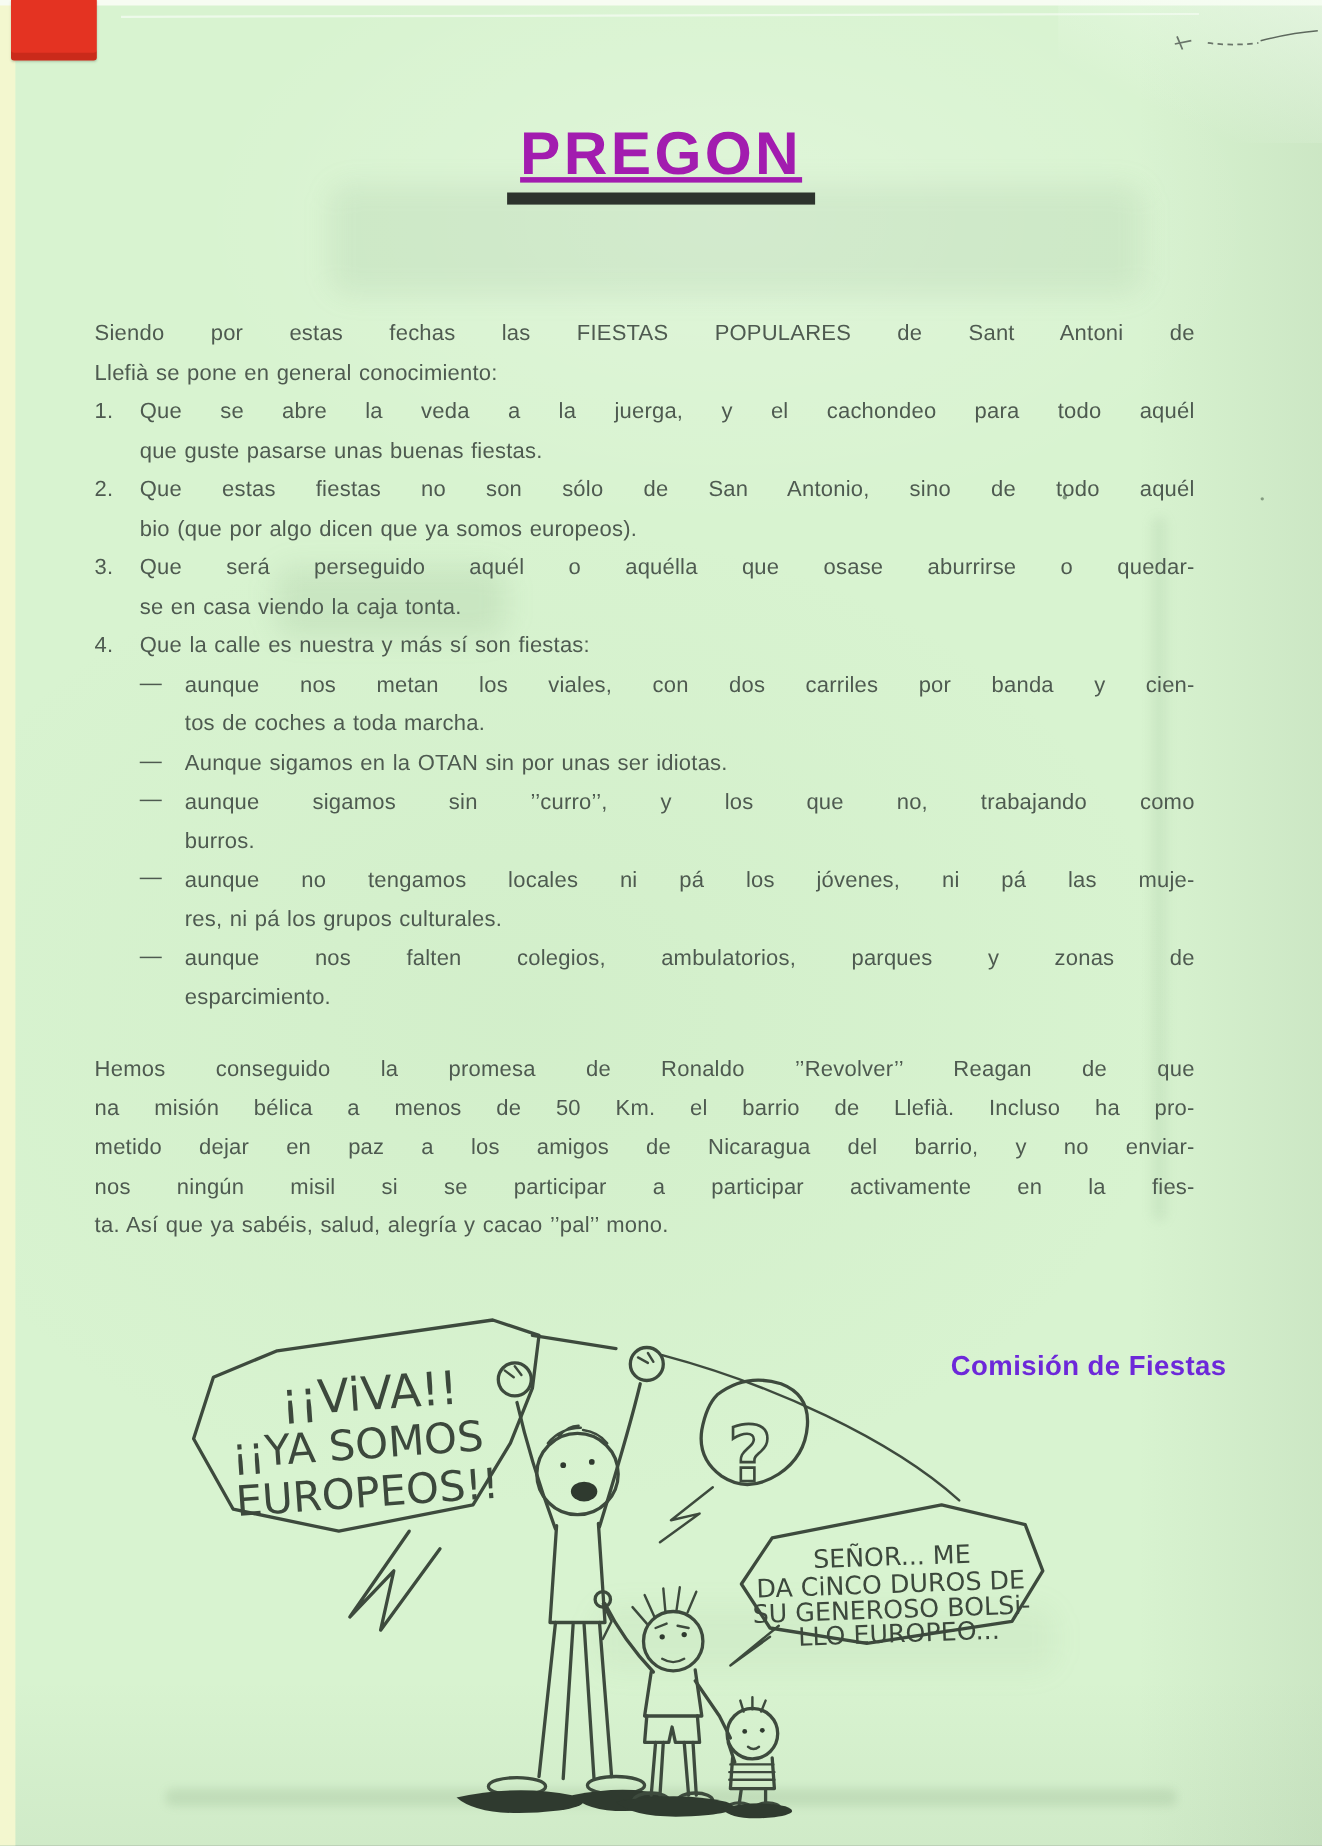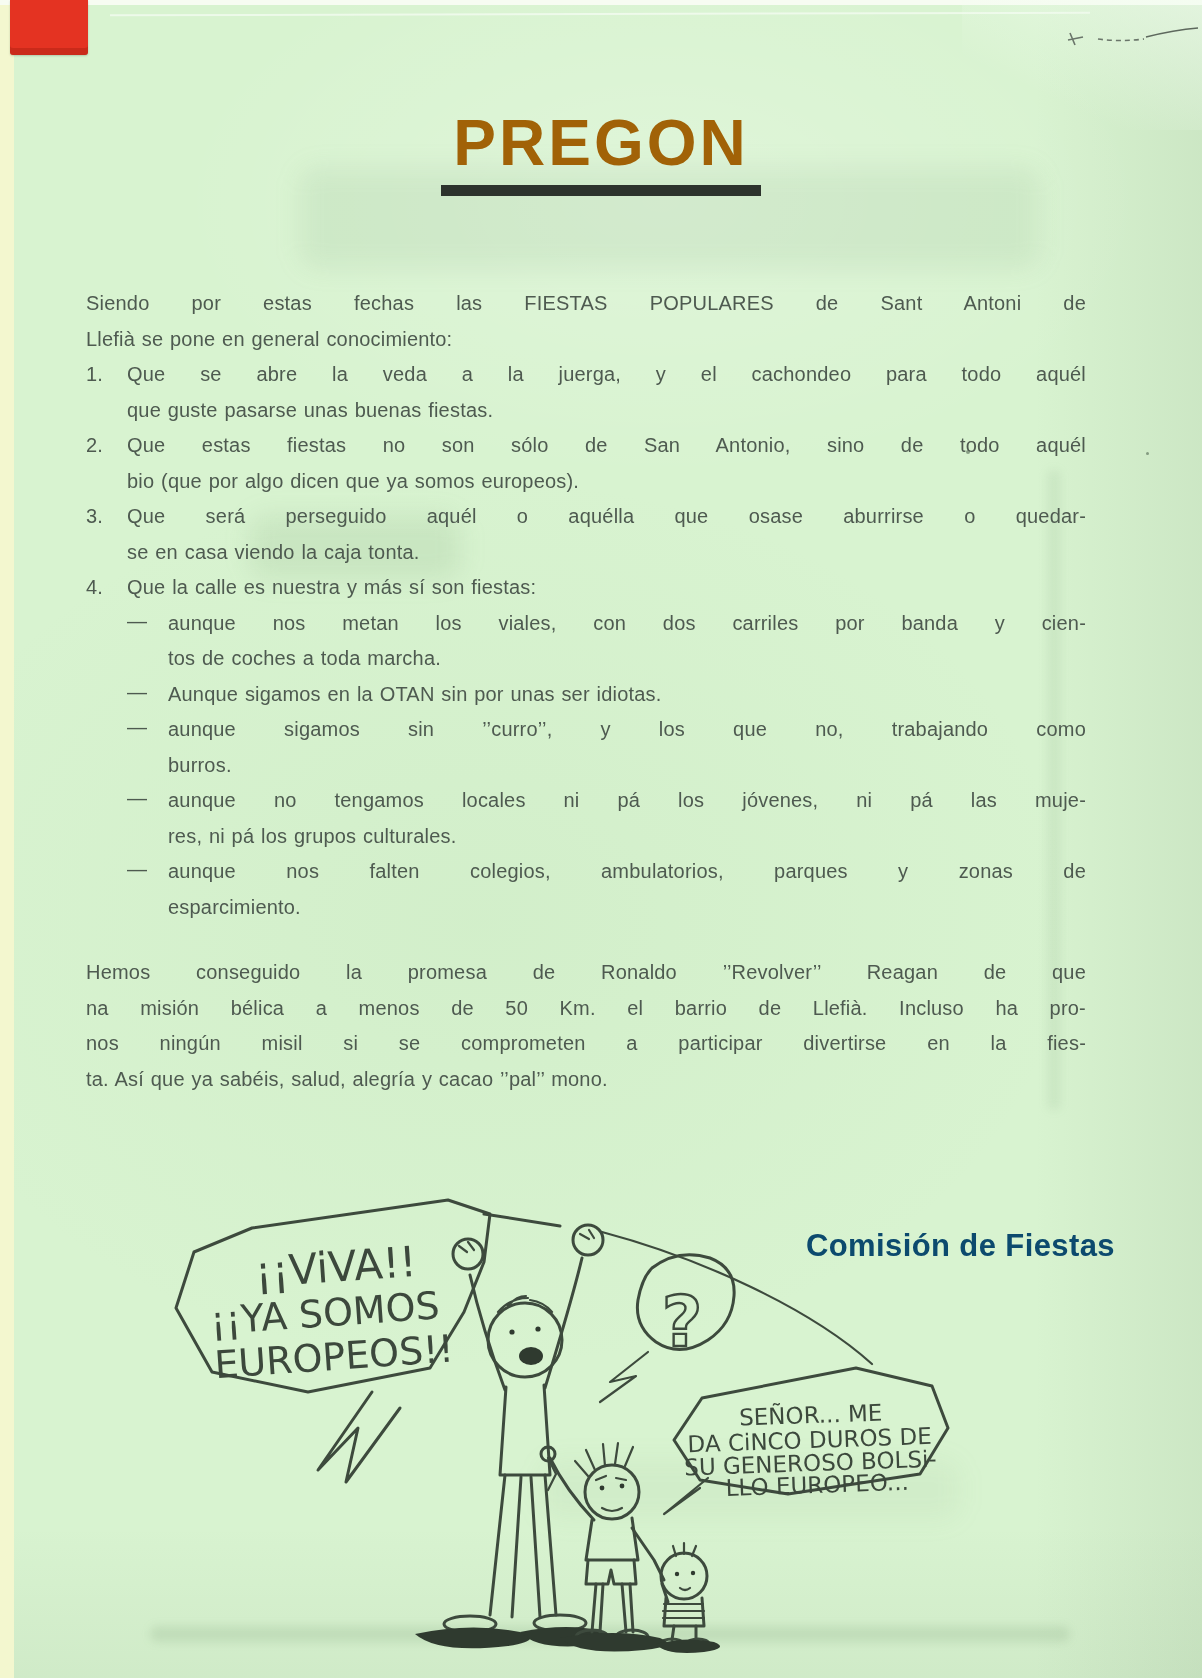--- a/index.html
+++ b/index.html
@@ -24,34 +24,34 @@
     border-radius:0 0 3px 3px;box-shadow:inset 0 -7px 0 rgba(150,25,12,.33), 0 1px 2px rgba(60,80,60,.25);}
   .ghost{position:absolute;background:rgba(125,165,120,.13);filter:blur(12px);border-radius:18px;pointer-events:none;}
   .g1{left:300px;top:168px;width:740px;height:100px;}
   .g2{left:250px;top:515px;width:210px;height:64px;background:rgba(120,160,115,.15);}
   .g3{left:1048px;top:470px;width:12px;height:640px;filter:blur(5px);background:rgba(110,145,105,.12);}
   .g4{left:150px;top:1626px;width:920px;height:16px;filter:blur(4px);background:rgba(105,140,100,.16);}
   .g5{left:540px;top:1460px;width:420px;height:60px;background:rgba(125,165,120,.07);}
   .speck{position:absolute;width:4px;height:4px;border-radius:50%;background:rgba(70,90,70,.55);}
 
   .title-wrap{position:absolute;left:0;top:110px;width:1202px;text-align:center;}
-  .title{display:inline-block;font-weight:bold;font-size:64px;line-height:1.06;
-    letter-spacing:3px;color:#a16207;border-bottom:11px solid #2d332d;padding:0 12px 7px;}
+  .title{display:inline-block;font-weight:bold;font-size:55px;line-height:1.06;
+    letter-spacing:3px;color:#a21caf;border-bottom:11px solid #2d332d;padding:0 12px 7px;text-decoration:underline;}
 
   .body-col{position:absolute;left:86px;top:286px;width:1000px;font-size:20px;line-height:35.5px;letter-spacing:.2px;word-spacing:1px;}
   .line{text-align:justify;text-align-last:justify;min-height:35.5px;}
   .line.end{text-align-last:auto;}
   .item{position:relative;padding-left:41px;}
   .item > .marker{position:absolute;left:0;top:0;}
   .sub{position:relative;margin-left:41px;padding-left:41px;}
   .sub > .marker{position:absolute;left:0;top:-2px;}
   .closing{margin-top:30px;}
 
   .signature{position:absolute;left:86px;top:1228px;width:1029px;text-align:right;
-    font-weight:bold;font-size:31px;color:#0c4a6e;letter-spacing:.4px;}
+    font-weight:bold;font-size:25px;color:#6d28d9;letter-spacing:.4px;}
 
   .cartoon{position:absolute;left:0;top:1140px;}
   .ink-line{fill:none;stroke:#3d4a3d;stroke-width:3;stroke-linecap:round;stroke-linejoin:round;}
   .ink-thin{fill:none;stroke:#3d4a3d;stroke-width:2.2;stroke-linecap:round;stroke-linejoin:round;}
   .ink-fill{fill:#2f3a2f;stroke:none;}
   .hand{font-family:"DejaVu Sans",sans-serif;fill:#3c483c;}
   .scribble{position:absolute;left:1062px;top:20px;}
 </style>
 </head>
 <body>
@@ -138,21 +138,22 @@
 
     <div class="sub">
       <span class="marker">—</span>
       <div class="line">aunque nos falten colegios, ambulatorios, parques y zonas de</div>
       <div class="line end">esparcimiento.</div>
     </div>
 
     <div class="closing">
       <div class="line">Hemos conseguido la promesa de Ronaldo ’’Revolver’’ Reagan de que</div>
       <div class="line">na misión bélica a menos de 50 Km. el barrio de Llefià. Incluso ha pro-</div>
-      <div class="line">nos ningún misil si se comprometen a participar divertirse en la fies-</div>
+      <div class="line">metido dejar en paz a los amigos de Nicaragua del barrio, y no enviar-</div>
+      <div class="line">nos ningún misil si se participar a participar activamente en la fies-</div>
       <div class="line end">ta. Así que ya sabéis, salud, alegría y cacao ’’pal’’ mono.</div>
     </div>
   </div>
 
   <div class="signature">Comisión de Fiestas</div>
 
   <svg class="cartoon" width="1202" height="538" viewBox="0 0 1202 538">
 
     <g>
       <path class="ink-line" d="M252,88 L448,60 L490,74 L484,122 L464,172 L430,228 L308,252 L212,232 L176,168 L194,112 Z"></path>

